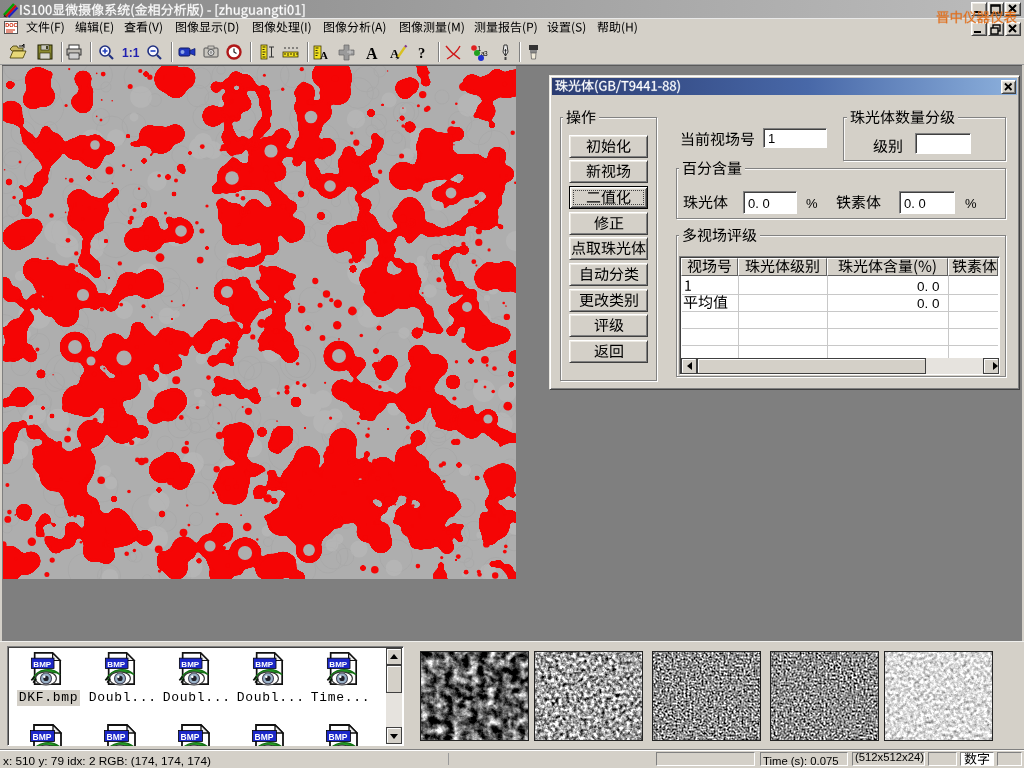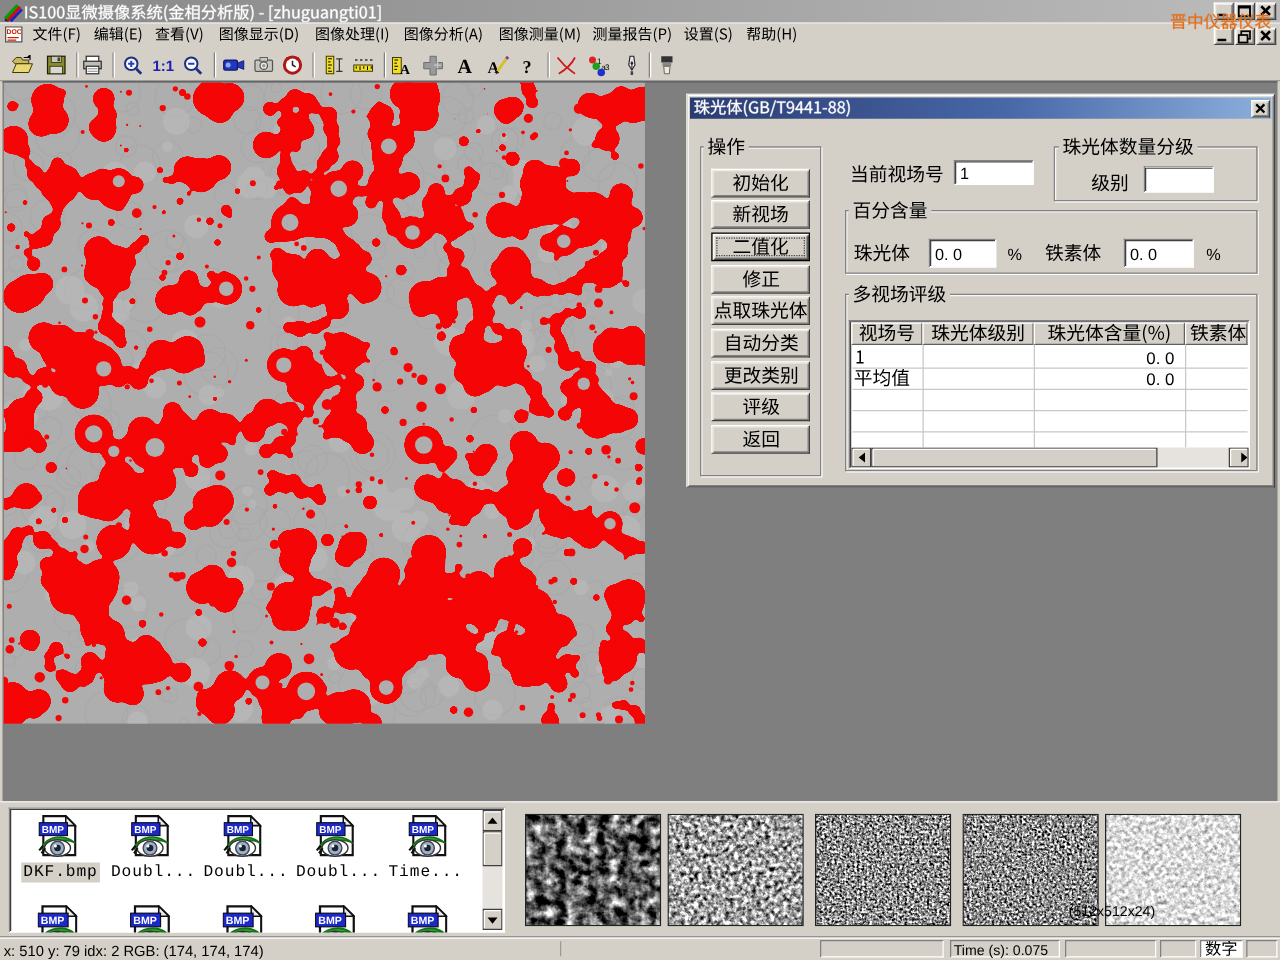--- a/index.html
+++ b/index.html
@@ -2411,21 +2411,21 @@
     <rect x="0.5" y="0.5" width="108" height="89" fill="none" stroke="#222"></rect>
   </svg>
 <div class="abs" style="left:0;top:749px;width:1024px;height:1px;background:#808080"></div>
 <div class="abs" style="left:0;top:750px;width:1024px;height:1px;background:#fff"></div>
 <div class="abs" style="left:3px;top:753.5px;font:normal 11.8px 'Liberation Sans',sans-serif;color:#000;white-space:pre;">x: 510 y: 79 idx: 2 RGB: (174, 174, 174)</div>
 <div class="abs" style="left:448px;top:753px;width:1px;height:12px;background:#9a9a9a"></div>
 <div class="abs" style="left:656px;top:752px;width:99px;height:14px;background:#d4d0c8;border:1px solid;border-color:#808080 #fff #fff #808080"></div>
 <div class="abs" style="left:760px;top:752px;width:88px;height:14px;background:#d4d0c8;border:1px solid;border-color:#808080 #fff #fff #808080"></div>
 <div class="abs" style="left:763px;top:754.5px;font:normal 11.3px 'Liberation Sans',sans-serif;color:#000;white-space:pre;">Time (s): 0.075</div>
 <div class="abs" style="left:852px;top:752px;width:73px;height:14px;background:#d4d0c8;border:1px solid;border-color:#808080 #fff #fff #808080"></div>
-<div class="abs" style="left:855px;top:724px;font:normal 11.3px 'Liberation Sans',sans-serif;color:#000;white-space:pre;text-align:right;">(512x512x24)</div>
+<div class="abs" style="left:855px;top:751px;font:normal 11.3px 'Liberation Sans',sans-serif;color:#000;white-space:pre;text-align:right;">(512x512x24)</div>
 <div class="abs" style="left:928px;top:752px;width:29px;height:14px;background:#d4d0c8;border:1px solid;border-color:#808080 #fff #fff #808080"></div>
 <div class="abs" style="left:960px;top:752px;width:34px;height:14px;background:#fff;border:1px solid;border-color:#808080 #fff #fff #808080"></div>
 <div class="abs" style="left:997px;top:752px;width:25px;height:14px;background:#d4d0c8;border:1px solid;border-color:#808080 #fff #fff #808080"></div>
 <svg class="tr" style="left:964.0px;top:750.4px" width="29" height="17">
     <g fill="#000" transform="translate(0,13.65) scale(0.013000,-0.013000)">
       <use href="#g6570" x="0"></use>
       <use href="#g5B57" x="1000"></use>
     </g>
   </svg>
 <div class="abs" style="left:549px;top:75px;width:471px;height:315px;background:#d4d0c8;border:1px solid;border-color:#e8e6e0 #404040 #404040 #e8e6e0;box-shadow:inset 1px 1px 0 #fff,inset -1px -1px 0 #808080"></div>

